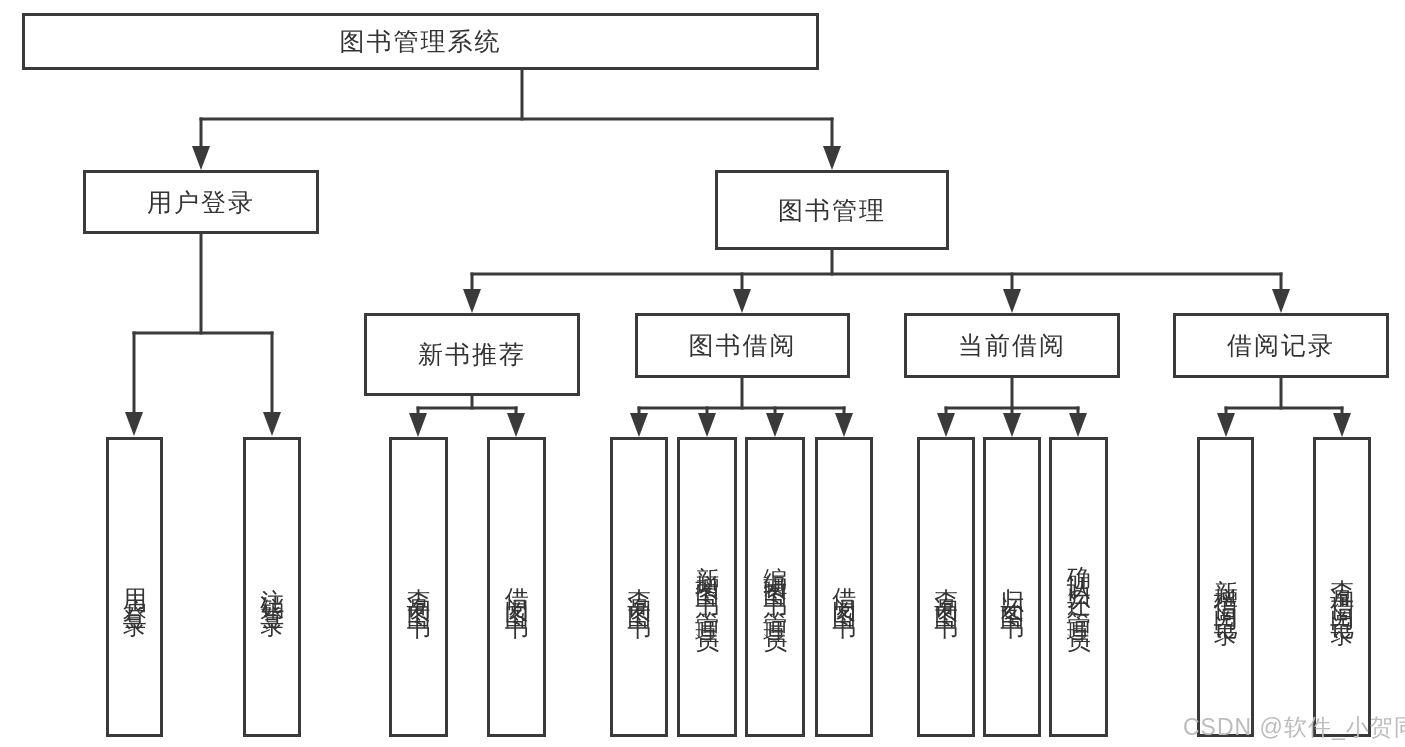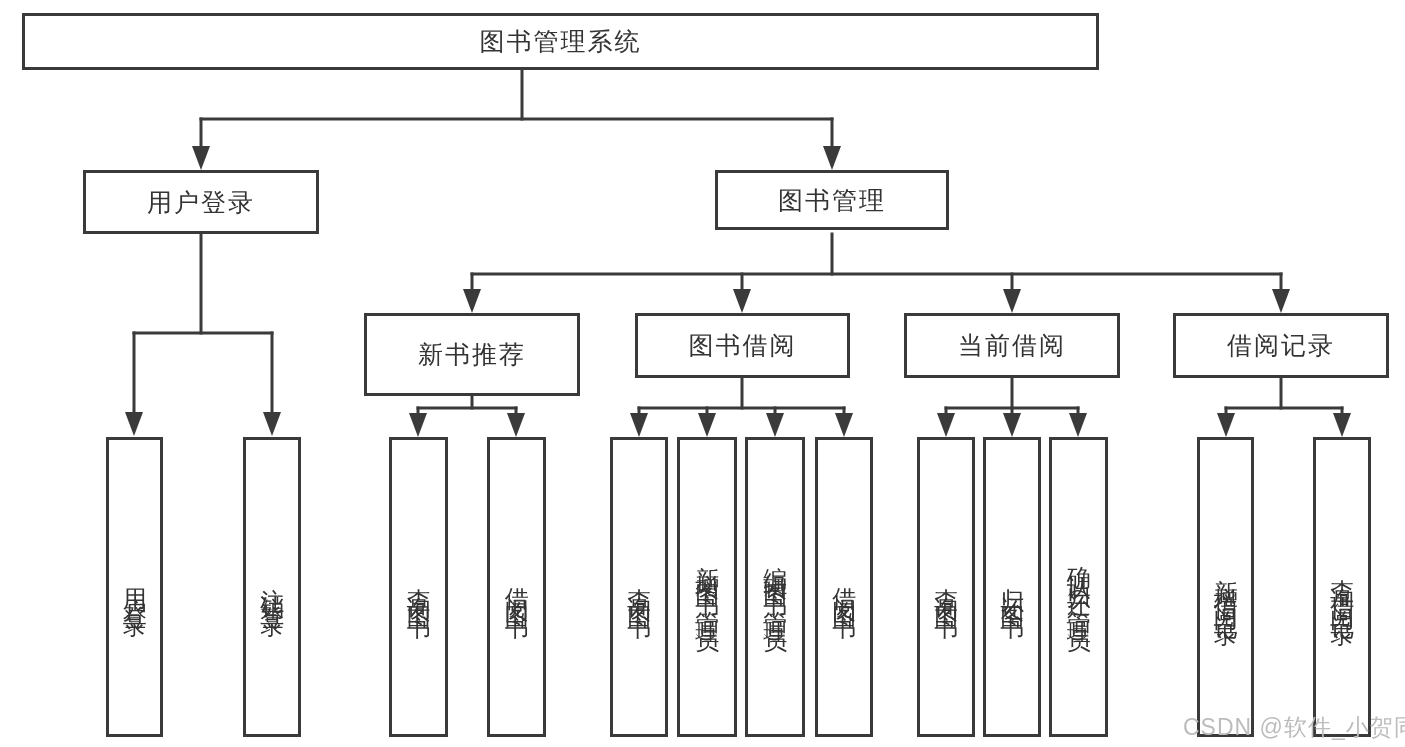--- a/index.html
+++ b/index.html
@@ -129,28 +129,28 @@
 
       <polygon points="937,413 955,413 946,437"></polygon>
       <polygon points="1003,413 1021,413 1012,437"></polygon>
       <polygon points="1069,413 1087,413 1078,437"></polygon>
 
       <polygon points="1217,413 1235,413 1226,437"></polygon>
       <polygon points="1333,413 1351,413 1342,437"></polygon>
     </g>
   </svg>
 
-  <div class="node h" style="left:22px;top:13px;width:1077px;height:57px">
+  <div class="node h" style="left:22px;top:13px;width:797px;height:57px">
     <span>图书管理系统</span>
   </div>
 
   <div class="node h" style="left:83px;top:170px;width:236px;height:64px">
     <span>用户登录</span>
   </div>
-  <div class="node h" style="left:715px;top:170px;width:234px;height:60px">
+  <div class="node h" style="left:715px;top:170px;width:234px;height:80px">
     <span>图书管理</span>
   </div>
 
   <div class="node h" style="left:364px;top:313px;width:216px;height:83px">
     <span>新书推荐</span>
   </div>
   <div class="node h" style="left:904px;top:313px;width:216px;height:65px">
     <span>当前借阅</span>
   </div>
   <div class="node h" style="left:635px;top:313px;width:215px;height:65px">

